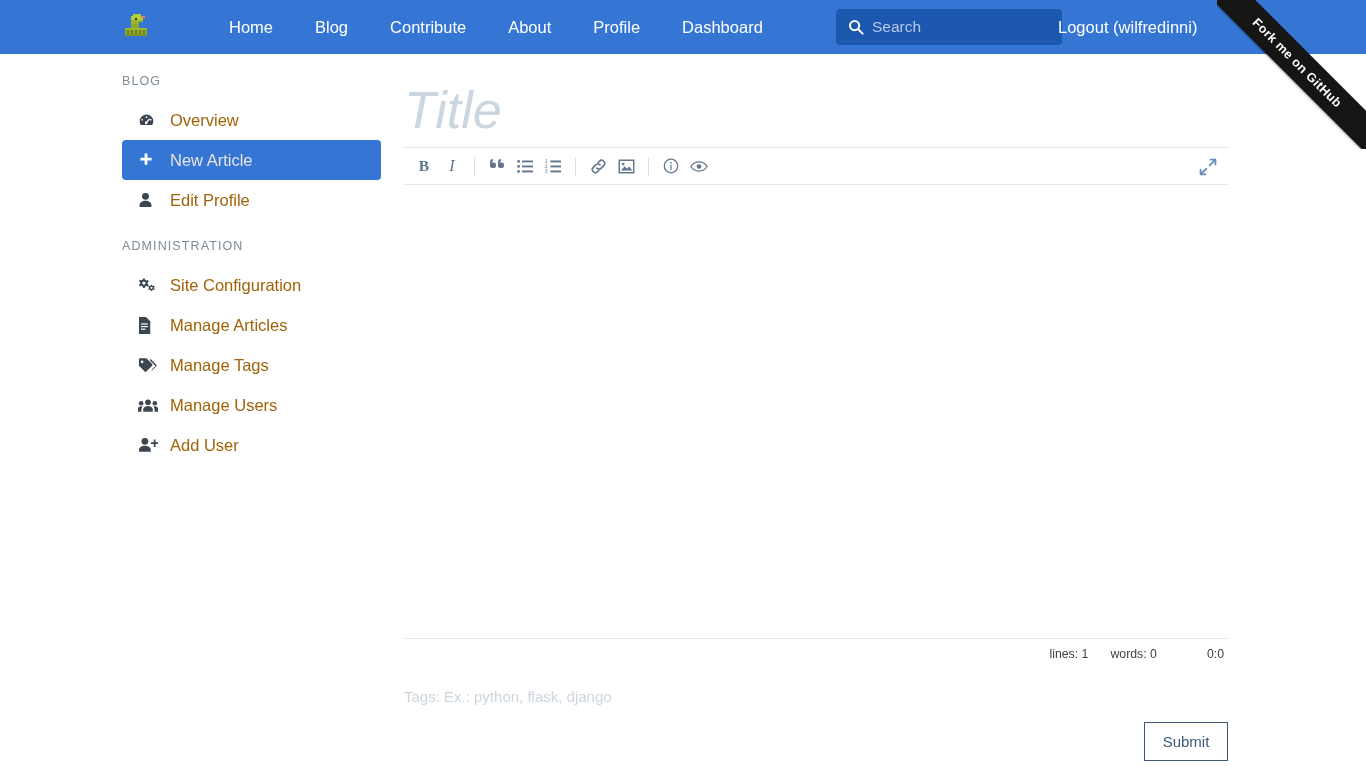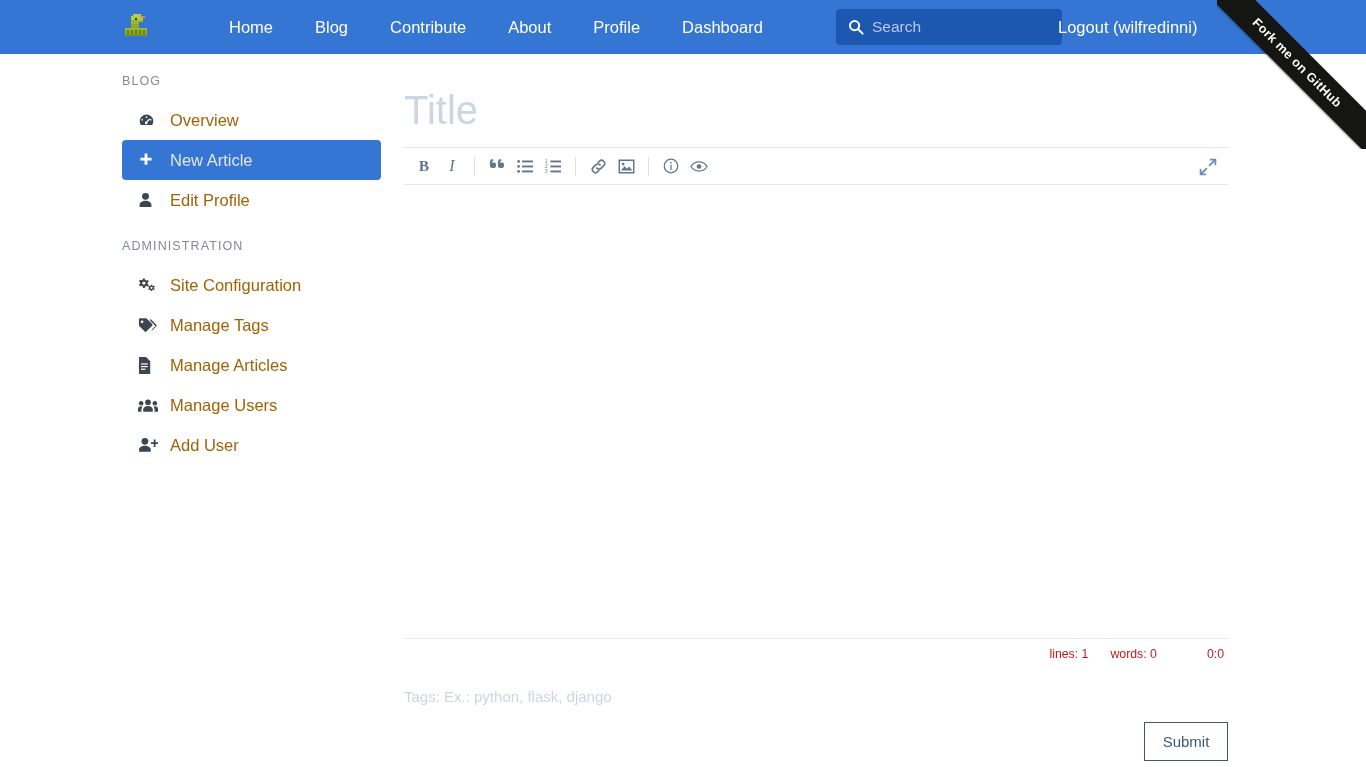--- a/index.html
+++ b/index.html
@@ -172,24 +172,25 @@
   .title-input {
     display: block;
     width: 820px;
     border: 0;
     outline: none;
     padding: 0;
     margin-top: 19px;
     margin-bottom: 0;
     height: 74px;
     line-height: 74px;
-    font-size: 40px;
+    font-size: 52px;
     font-family: "Liberation Sans", sans-serif;
     color: #3c4650;
     background: transparent;
+    font-style: italic;
   }
   .title-input::placeholder { color: #ccd6e0; opacity: 1; }
 
   .editor-box {
     width: 824px;
     margin-top: 0;
   }
   .toolbar {
     height: 38px;
     border-top: 1px solid #e6e6e6;
@@ -244,21 +245,21 @@
     color: #3c4650;
     padding: 10px 8px;
     background: #ffffff;
   }
   .statusbar {
     border-top: 1px solid #e9e9e9;
     height: 30px;
     display: flex;
     align-items: center;
     justify-content: flex-end;
-    color: #b91c1c;
+    color: #404040;
     font-size: 12.3px;
     padding-right: 4px;
   }
   .statusbar .si { margin-left: 0; }
   .statusbar .si-lines { margin-right: 22px; }
   .statusbar .si-words { margin-right: 50px; }
 
   .tags-input {
     display: block;
     margin-top: 19px;
@@ -390,39 +391,39 @@
       <svg width="19" height="17" viewBox="0 0 21 18" fill="currentColor">
         <path d="M7.4 1.2 8 2.9a4.9 4.9 0 0 1 1.3.6l1.7-.6.9 1.6-1.3 1.2q.1.4.1.8t-.1.8l1.3 1.2-.9 1.6-1.7-.6a4.9 4.9 0 0 1-1.3.6l-.6 1.7H5.6L5 9.9a4.9 4.9 0 0 1-1.3-.6L2 9.9l-.9-1.6 1.3-1.2Q2.3 6.7 2.3 6.3t.1-.8L1.1 4.3 2 2.7l1.7.6A4.9 4.9 0 0 1 5 2.7l.6-1.5Zm-.9 3.3a1.8 1.8 0 1 0 0 3.6 1.8 1.8 0 0 0 0-3.6Z"></path>
         <path d="M15.6 8.1l.4 1.1q.5.1.9.4l1.1-.4.6 1.1-.9.8q0 .5 0 .9l.9.8-.6 1.1-1.1-.4q-.4.3-.9.4l-.4 1.1h-1.3l-.4-1.1q-.5-.1-.9-.4l-1.1.4-.6-1.1.9-.8q-.1-.4 0-.9l-.9-.8.6-1.1 1.1.4q.4-.3.9-.4l.4-1.1Zm-.6 2.3a1.2 1.2 0 1 0 0 2.4 1.2 1.2 0 0 0 0-2.4Z"></path>
       </svg>
     </span>
     <span>Site Configuration</span>
   </a>
 
   <a class="side-item" href="#">
     <span class="sicon">
-      <svg width="19" height="16" viewBox="0 0 20 16" fill="currentColor">
-        <path d="M1 2.2A1.2 1.2 0 0 1 2.2 1h6.1a1.6 1.6 0 0 1 1.1.5l5.3 5.3a1.5 1.5 0 0 1 0 2.2l-5.7 5.7a1.5 1.5 0 0 1-2.2 0L1.5 9.4A1.6 1.6 0 0 1 1 8.3Zm3.3 1.1a1.4 1.4 0 1 0 0 2.8 1.4 1.4 0 0 0 0-2.8Z"></path>
-        <path d="M13 1.4 19 7.4a1.5 1.5 0 0 1 0 2.2l-5 5 1.1-2.3 3.3-3.3-5.6-5.6Z"></path>
-      </svg>
-    </span>
-    <span>Manage Tags</span>
-  </a>
-
-  <a class="side-item" href="#">
-    <span class="sicon">
       <svg width="13" height="17" viewBox="0 0 13 17" fill="currentColor">
         <path d="M1 0h7l4.2 4.2V17H1Z"></path>
         <path d="M8 0v4.4h4.2Z" fill="#ffffff" opacity="0"></path>
         <rect x="3" y="6.4" width="6.8" height="1.2" fill="#ffffff"></rect>
         <rect x="3" y="9" width="6.8" height="1.2" fill="#ffffff"></rect>
         <rect x="3" y="11.6" width="4.4" height="1.2" fill="#ffffff"></rect>
       </svg>
     </span>
     <span>Manage Articles</span>
+  </a>
+
+  <a class="side-item" href="#">
+    <span class="sicon">
+      <svg width="19" height="16" viewBox="0 0 20 16" fill="currentColor">
+        <path d="M1 2.2A1.2 1.2 0 0 1 2.2 1h6.1a1.6 1.6 0 0 1 1.1.5l5.3 5.3a1.5 1.5 0 0 1 0 2.2l-5.7 5.7a1.5 1.5 0 0 1-2.2 0L1.5 9.4A1.6 1.6 0 0 1 1 8.3Zm3.3 1.1a1.4 1.4 0 1 0 0 2.8 1.4 1.4 0 0 0 0-2.8Z"></path>
+        <path d="M13 1.4 19 7.4a1.5 1.5 0 0 1 0 2.2l-5 5 1.1-2.3 3.3-3.3-5.6-5.6Z"></path>
+      </svg>
+    </span>
+    <span>Manage Tags</span>
   </a>
 
   <a class="side-item" href="#">
     <span class="sicon">
       <svg width="20" height="15" viewBox="0 0 21 15" fill="currentColor">
         <circle cx="10.5" cy="4.1" r="3"></circle>
         <path d="M10.5 8c-2.8 0-5 1.5-5 3.4V14h10v-2.6C15.5 9.5 13.3 8 10.5 8Z"></path>
         <circle cx="3.3" cy="5.2" r="2.4"></circle>
         <path d="M3.3 8.4C1.3 8.4 0 9.6 0 11v3h3.6v-2.6a4 4 0 0 1 1.1-2.7 6.5 6.5 0 0 0-1.4-.3Z"></path>
         <circle cx="17.7" cy="5.2" r="2.4"></circle>

